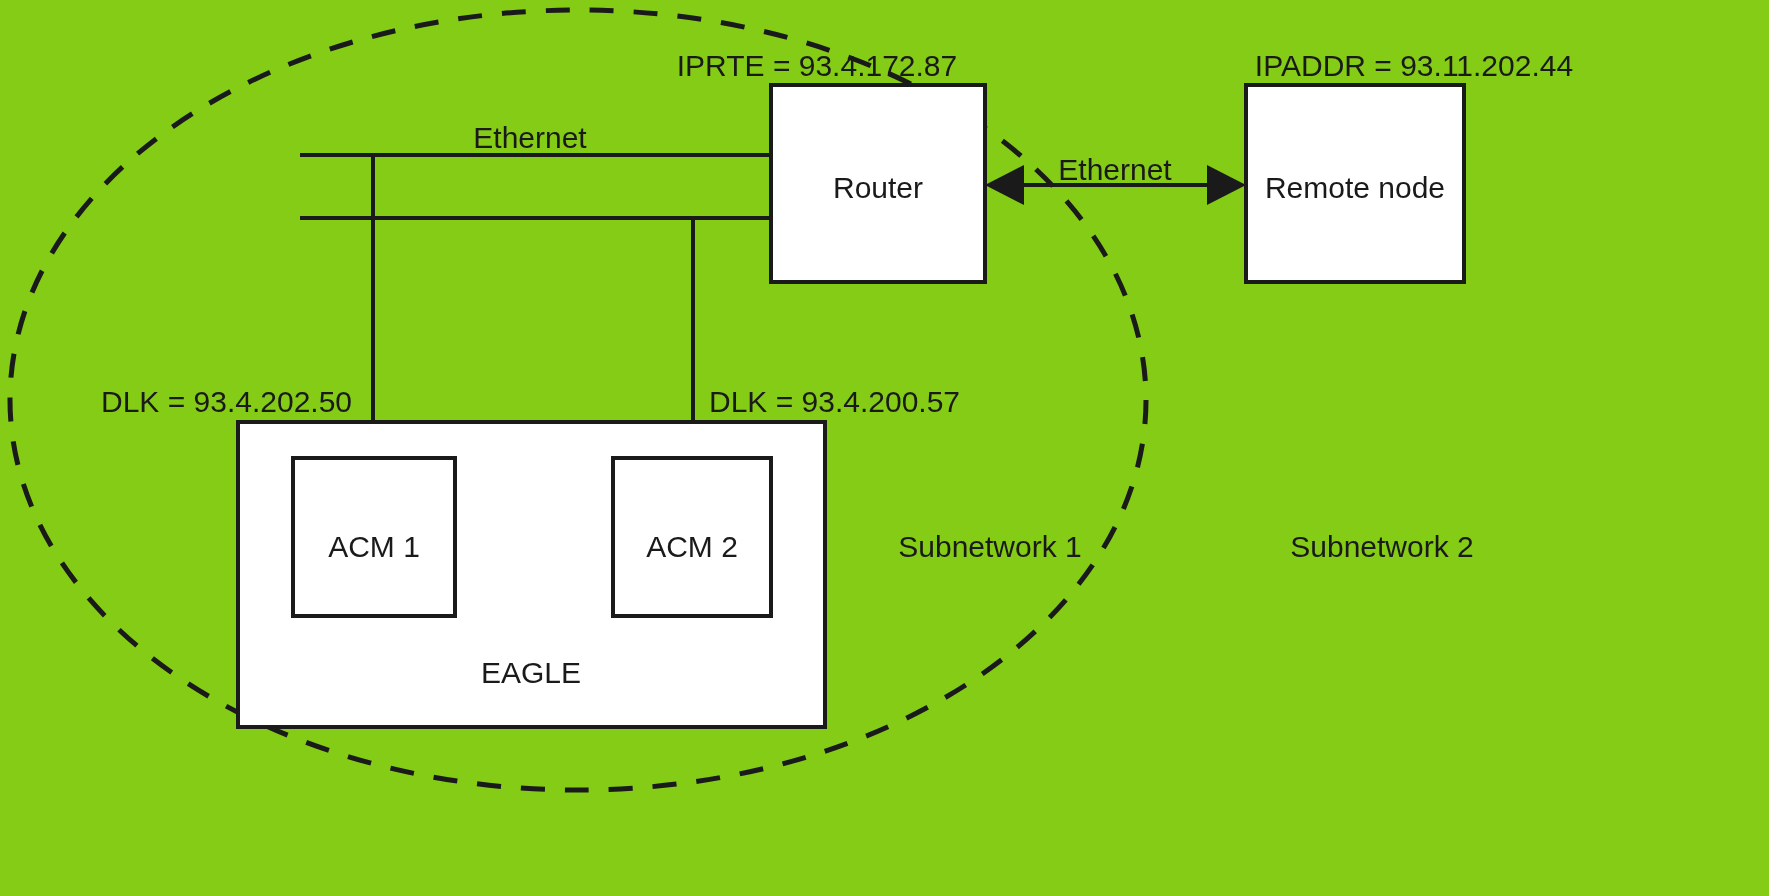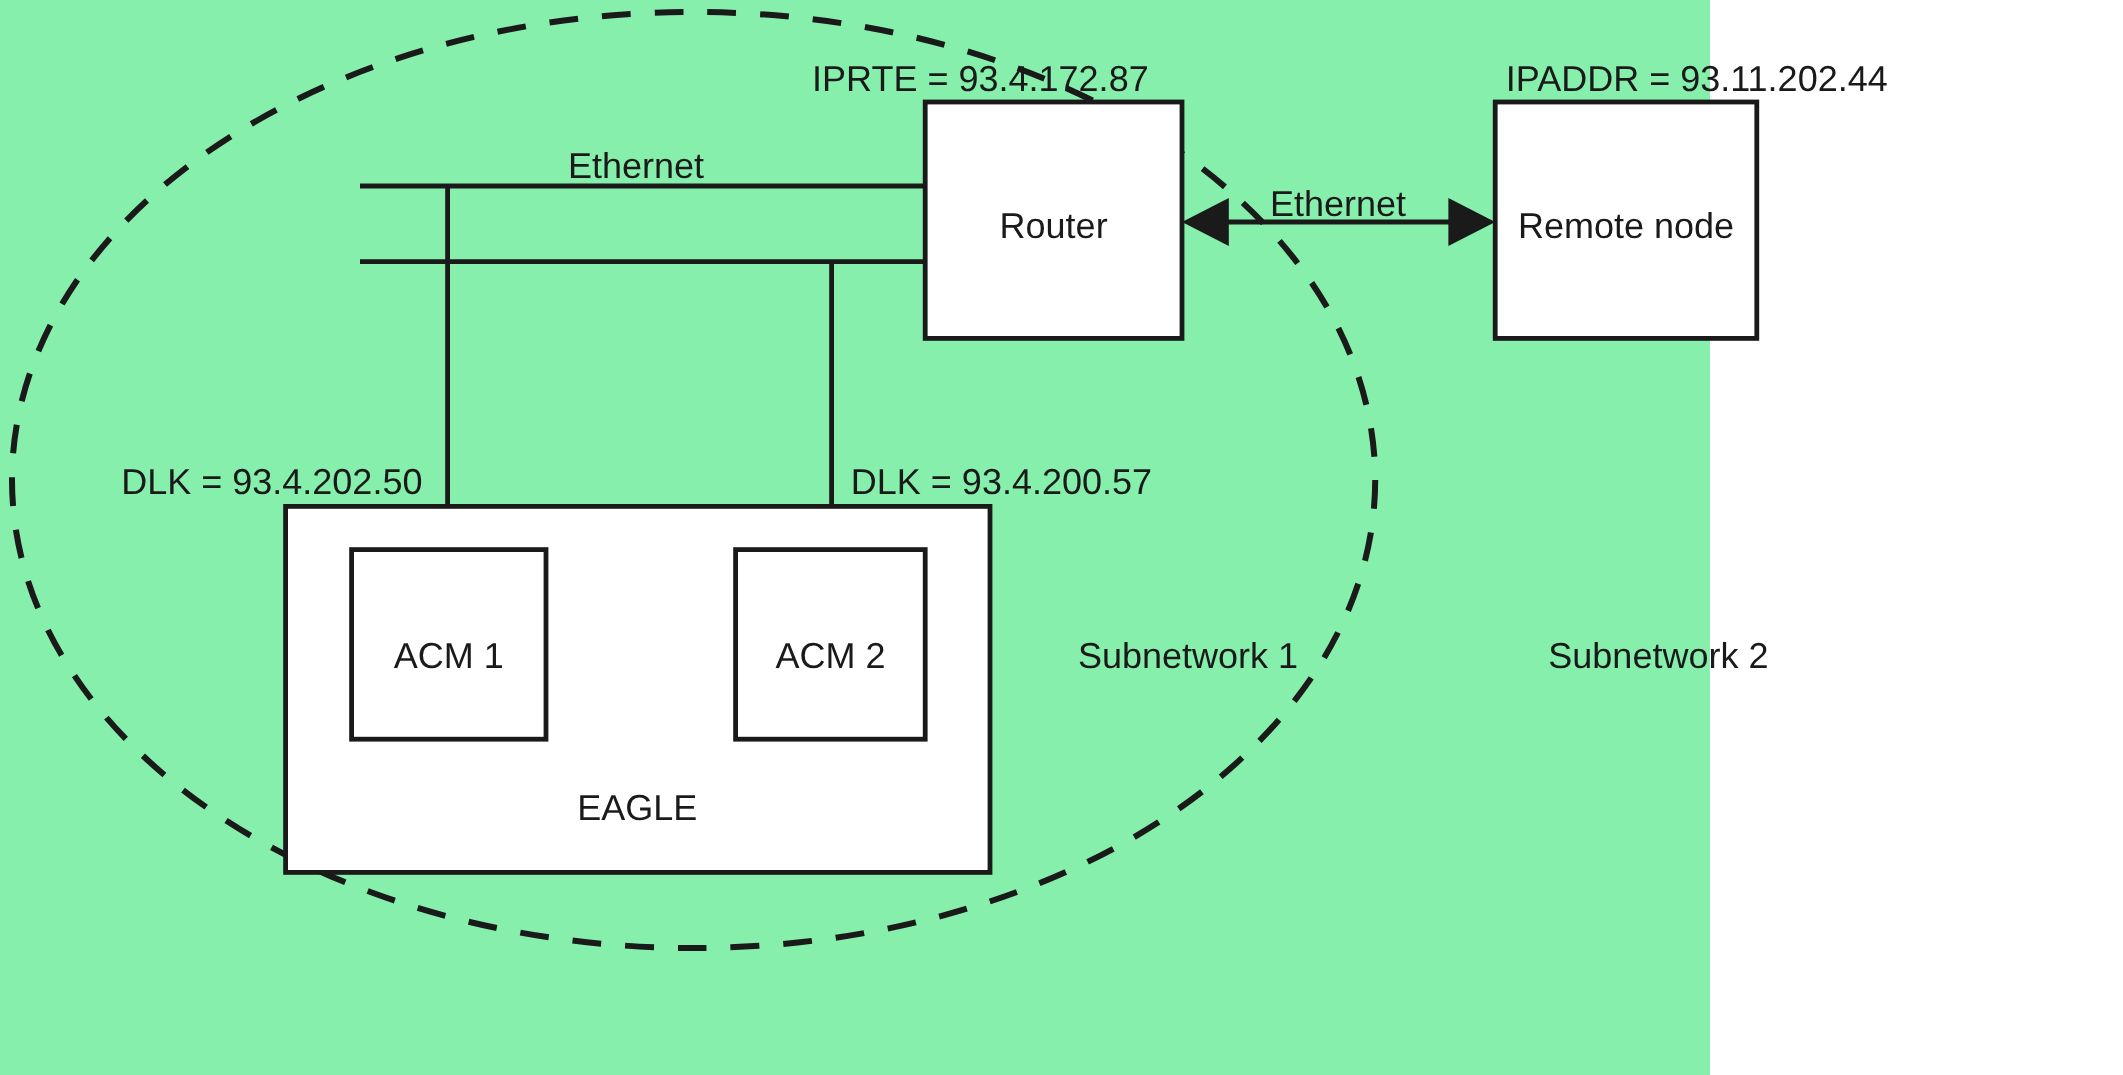--- a/index.html
+++ b/index.html
@@ -8,23 +8,23 @@
     background: #ffffff;
   }
   body {
     width: 1769px;
     height: 896px;
     font-family: "Liberation Sans", sans-serif;
     overflow: hidden;
   }
   #diagram-root {
     position: relative;
-    width: 1425px;
+    width: 1769px;
     height: 896px;
-    background: #86efac;
+    background: #84cc16;
   }
   svg#net-svg {
     display: block;
     width: 1769px;
     height: 896px;
   }
   .box-shape {
     fill: #ffffff;
     stroke: #1a1a1a;
     stroke-width: 4;

